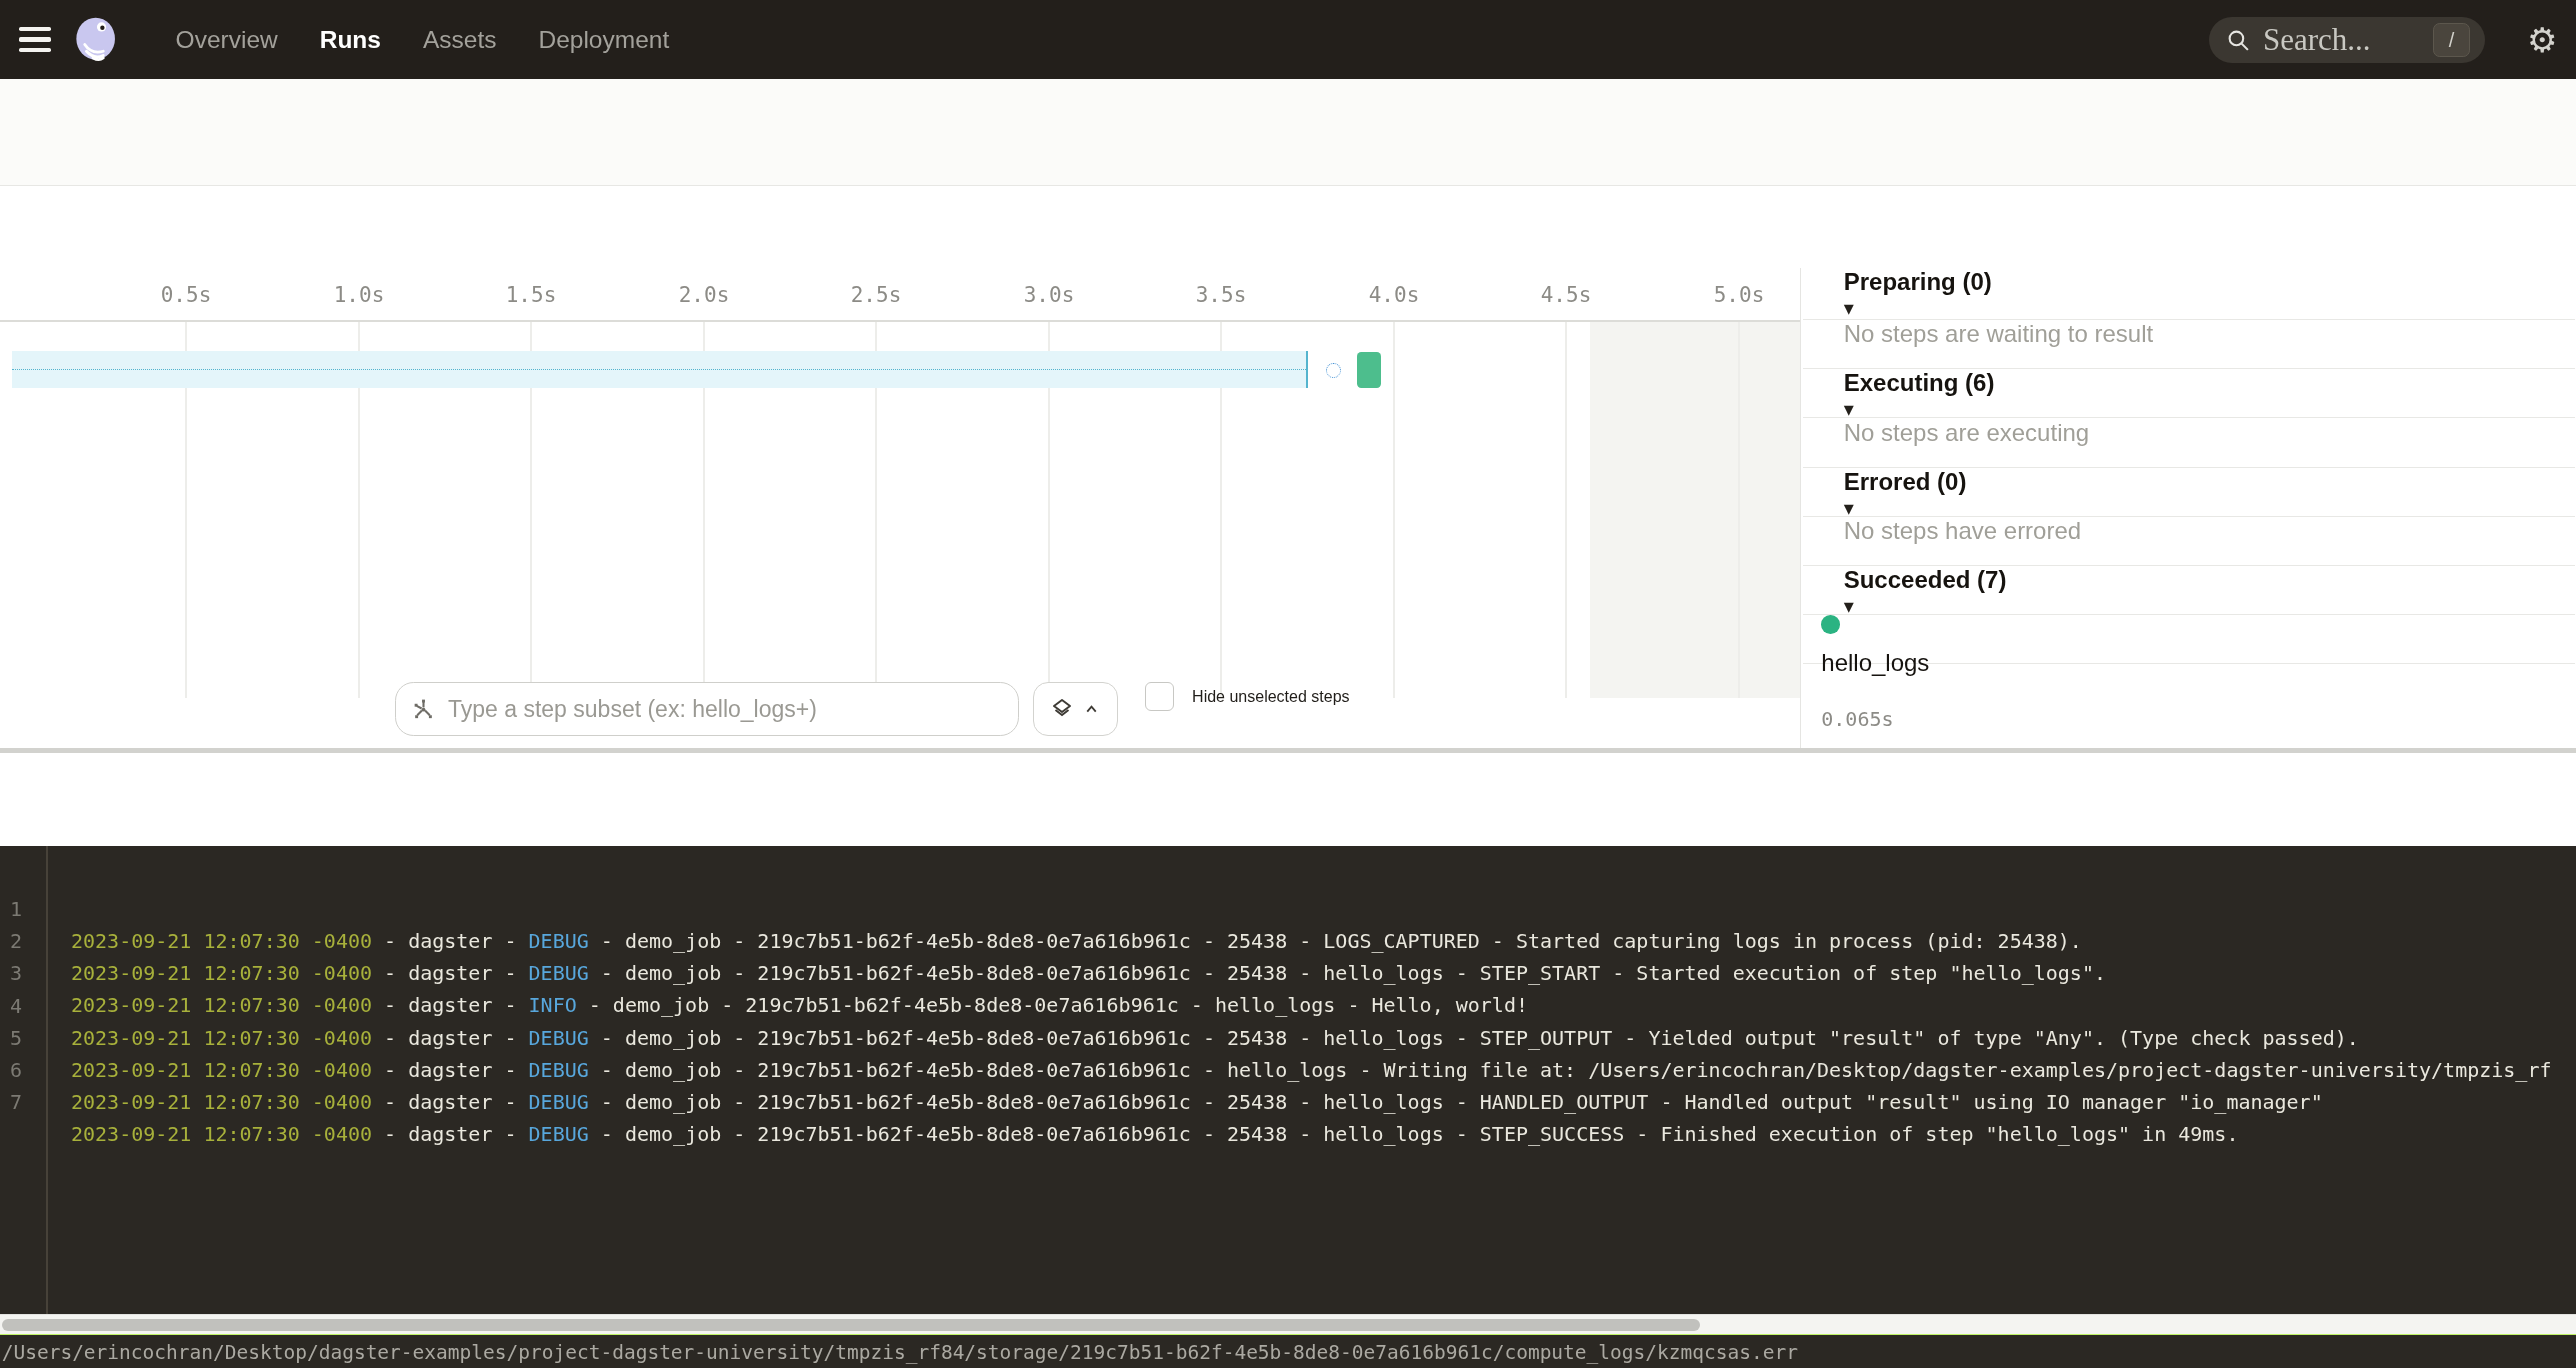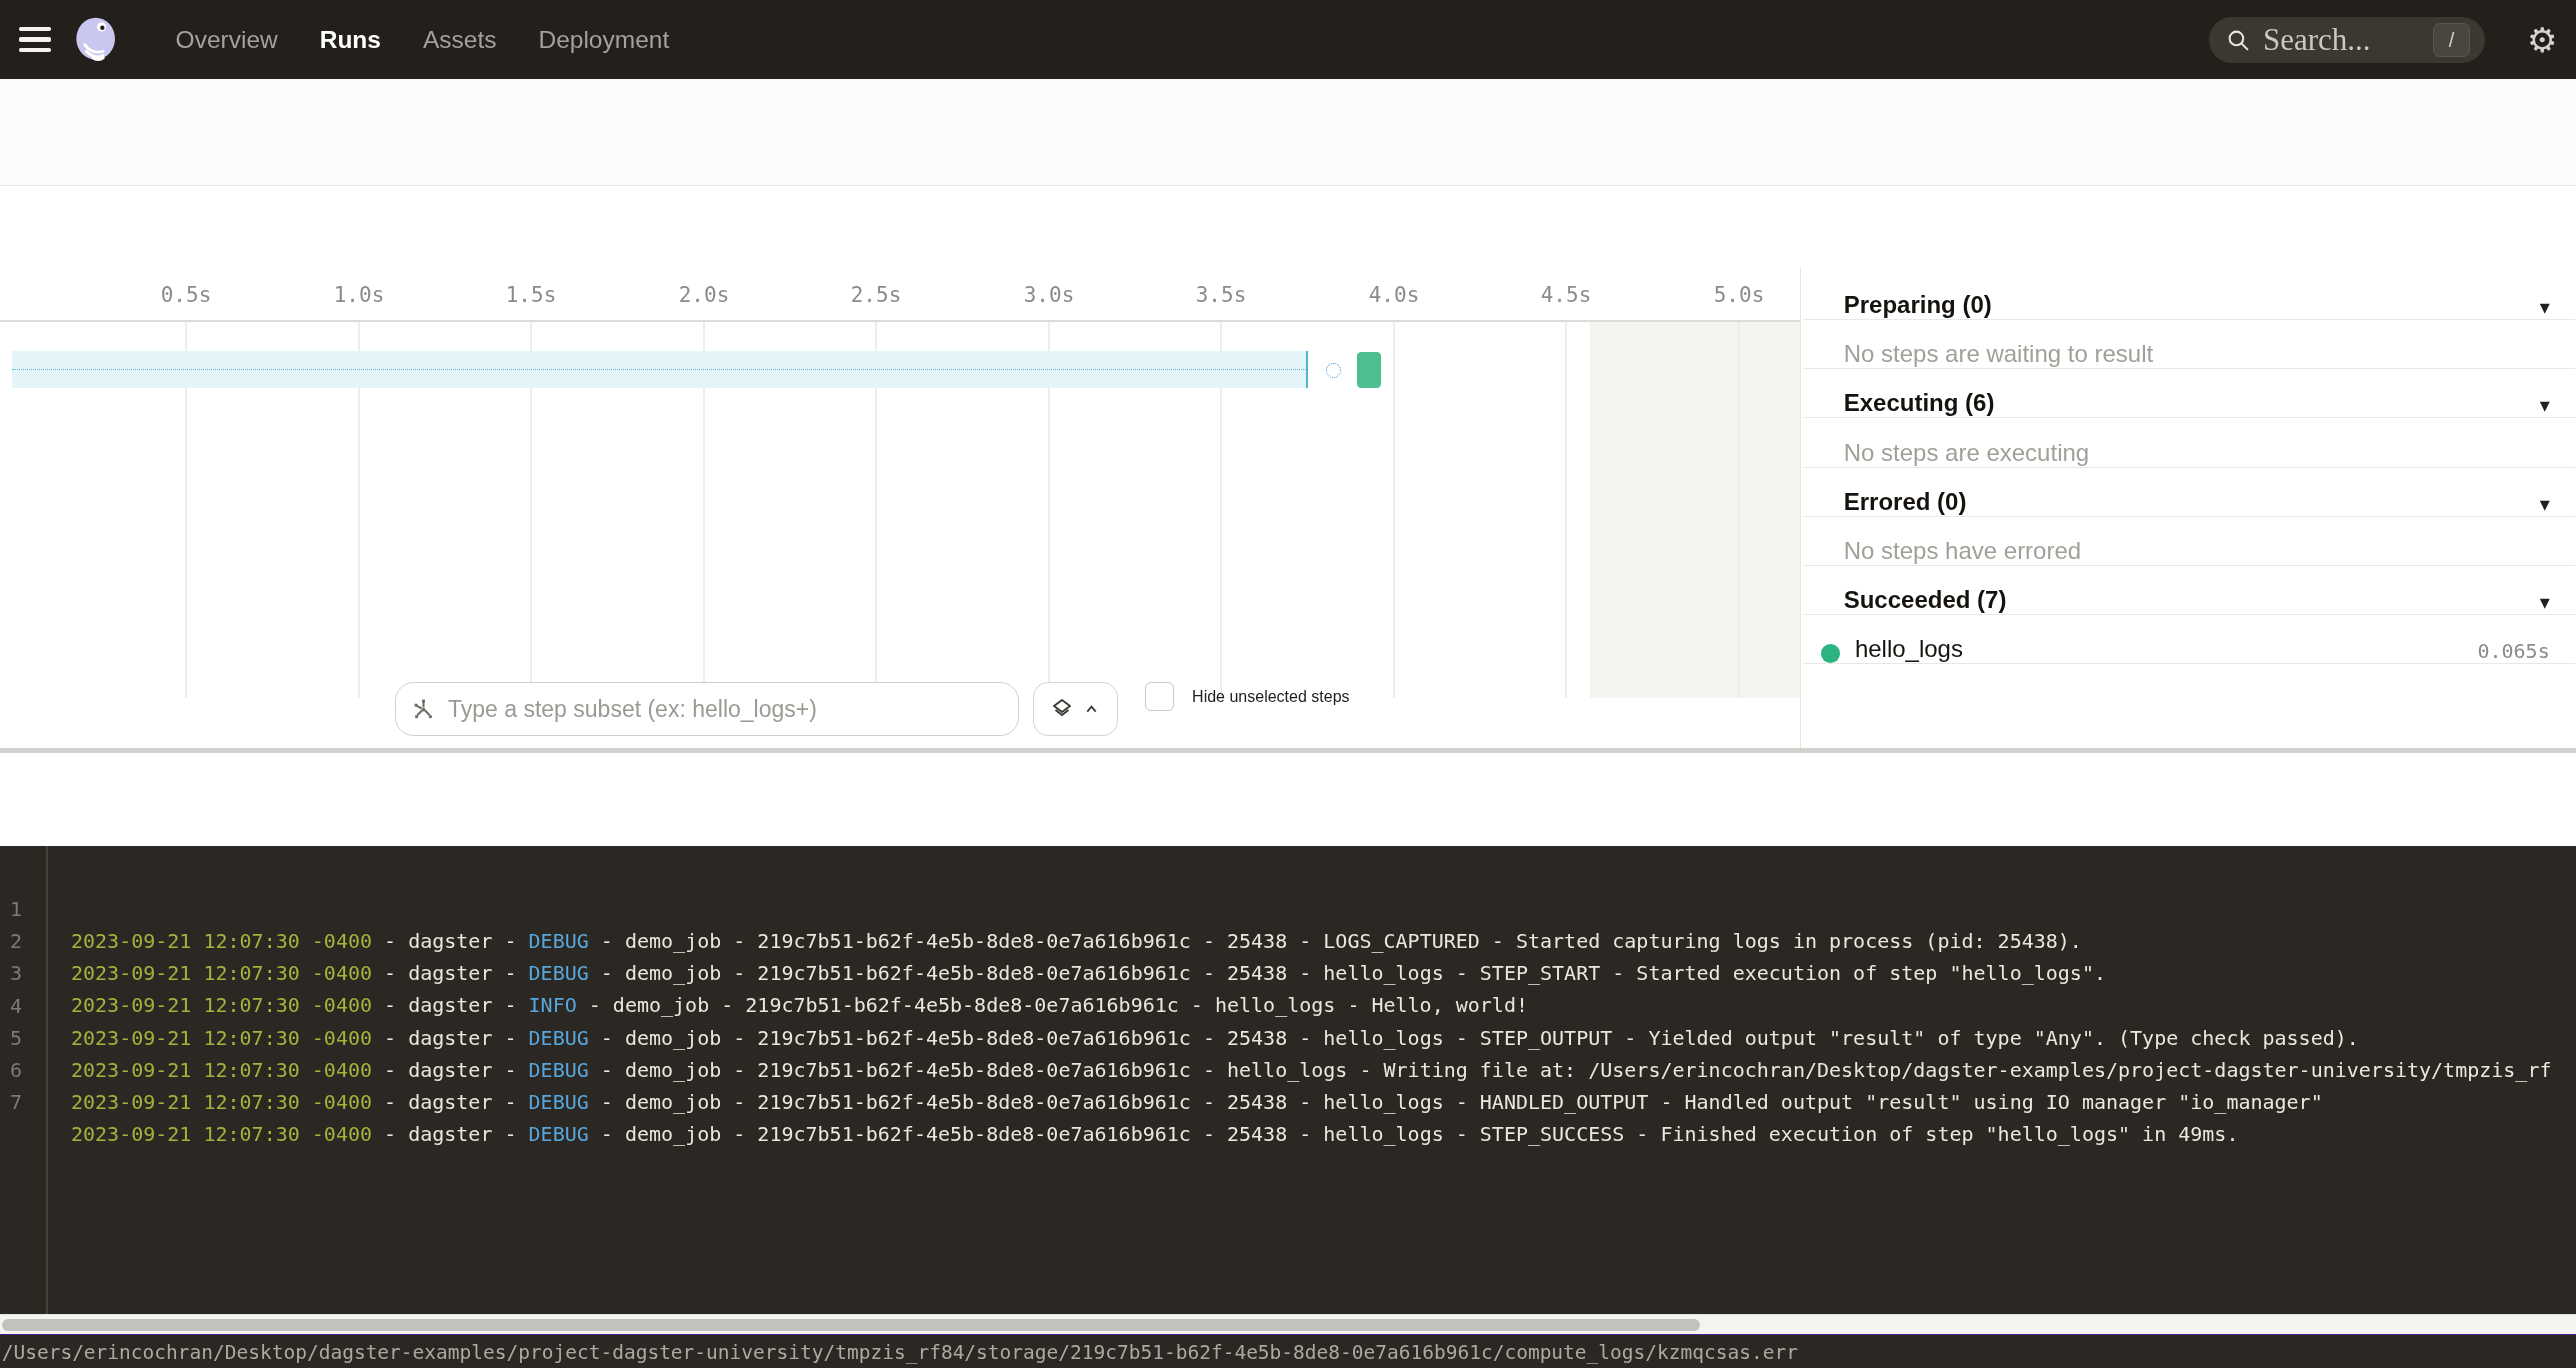--- a/index.html
+++ b/index.html
@@ -1,20 +1,20 @@
 <!DOCTYPE html>
 <html style="font-size:13.5px"><head>
 <meta charset="utf-8">
 <style>
   * { margin:0; padding:0; box-sizing:border-box; }
   html,body { width:2576px; height:1368px; overflow:hidden; background:#fff;
     font-family:"Liberation Sans", sans-serif; }
   .mono { font-family:"DejaVu Sans Mono", monospace; }
   .abs { position:absolute; }
-  #app { position:relative; width:2576px; height:1368px; background:#4c1d95; }
+  #app { position:relative; width:2576px; height:1368px; background:#bef264; }
 
   
   #nav { left:0; top:0; width:2576px; height:79px; background:#231F1B; display:flex; align-items:center; }
   .burger { width:32px; height:25px; margin-left:18.6px; display:flex; flex-direction:column; justify-content:space-between; cursor:pointer; }
   .burger span { display:block; height:4.2px; background:#F4F3F0; border-radius:1.7px; }
   .logo { width:47px; height:47px; margin-left:22px; }
   .navitems { display:flex; gap:42px; margin-left:56px; font-size:24.5px; color:#A3A19B; }
   .navitems .item { cursor:pointer; }
   .navitems .active { color:#fff; font-weight:bold; }
   #search { position:absolute; left:2209px; top:17px; width:276px; height:46px; background:#3B3731; border-radius:23px; display:flex; align-items:center; }
@@ -62,21 +62,21 @@
   .marker-circle { position:absolute; left:1326px; top:41px; width:15px; height:15px; border:1.7px dotted #3F8FD4; border-radius:50%; background:#fff; }
   .stepbar { position:absolute; left:1357px; top:30px; width:24px; height:36px; background:#4DBE8D; border-radius:4.2px; cursor:pointer; }
   #subsetrow { position:absolute; left:395px; top:414px; display:flex; align-items:flex-start; }
   #subsetinput { width:624px; height:54px; border:1.7px solid #CFCFCB; border-radius:18.6px; background:#fff; display:flex; align-items:center; padding:0 15px; gap:12px; }
   #subsetinput input { border:none; outline:none; font-size:23px; color:#16130F; width:541px; font-family:"Liberation Sans",sans-serif; }
   #subsetinput input::placeholder { color:#9A9993; }
   .layersbtn { margin-left:13.5px; width:85px; height:54px; border:1.7px solid #D3D3CF; border-radius:15px; background:#fff; display:flex; align-items:center; justify-content:center; gap:8.5px; color:#3E3B35; cursor:pointer; }
 
   
   #panel { left:1800px; top:268px; width:776px; height:480px; background:#fff; border-left:1.7px solid #E5E5E2; }
-  .prow { position:absolute; left:1.7px; width:772px; border-bottom:1.7px solid #E8E8E5; display:flex; align-items:flex-end; padding:0 25px 0 41px; }
+  .prow { position:absolute; left:1.7px; width:772px; border-bottom:1.7px solid #E8E8E5; display:flex; align-items:flex-start; padding:0 25px 0 41px;flex-direction:column; }
   .prow.hdr { font-size:24px; font-weight:bold; color:#16130F; cursor:pointer; }
   .prow.empty { font-size:24px; color:#A09F98; }
   .prow .spacer { flex:1; }
   .caret-dn { font-family:"DejaVu Sans",sans-serif; font-size:20px; color:#23201B; }
   .steprow { font-size:24px; color:#16130F; gap:15px; cursor:pointer; padding-left:18.6px !important; }
   .stepdot { width:18.6px; height:18.6px; border-radius:50%; background:#2BB382; flex:none; }
   .stepdur { font-size:20px; color:#8C8B86; }
 
   #maindivider { left:0; top:748px; width:2576px; height:5px; background:#D2D2CE; }
 

